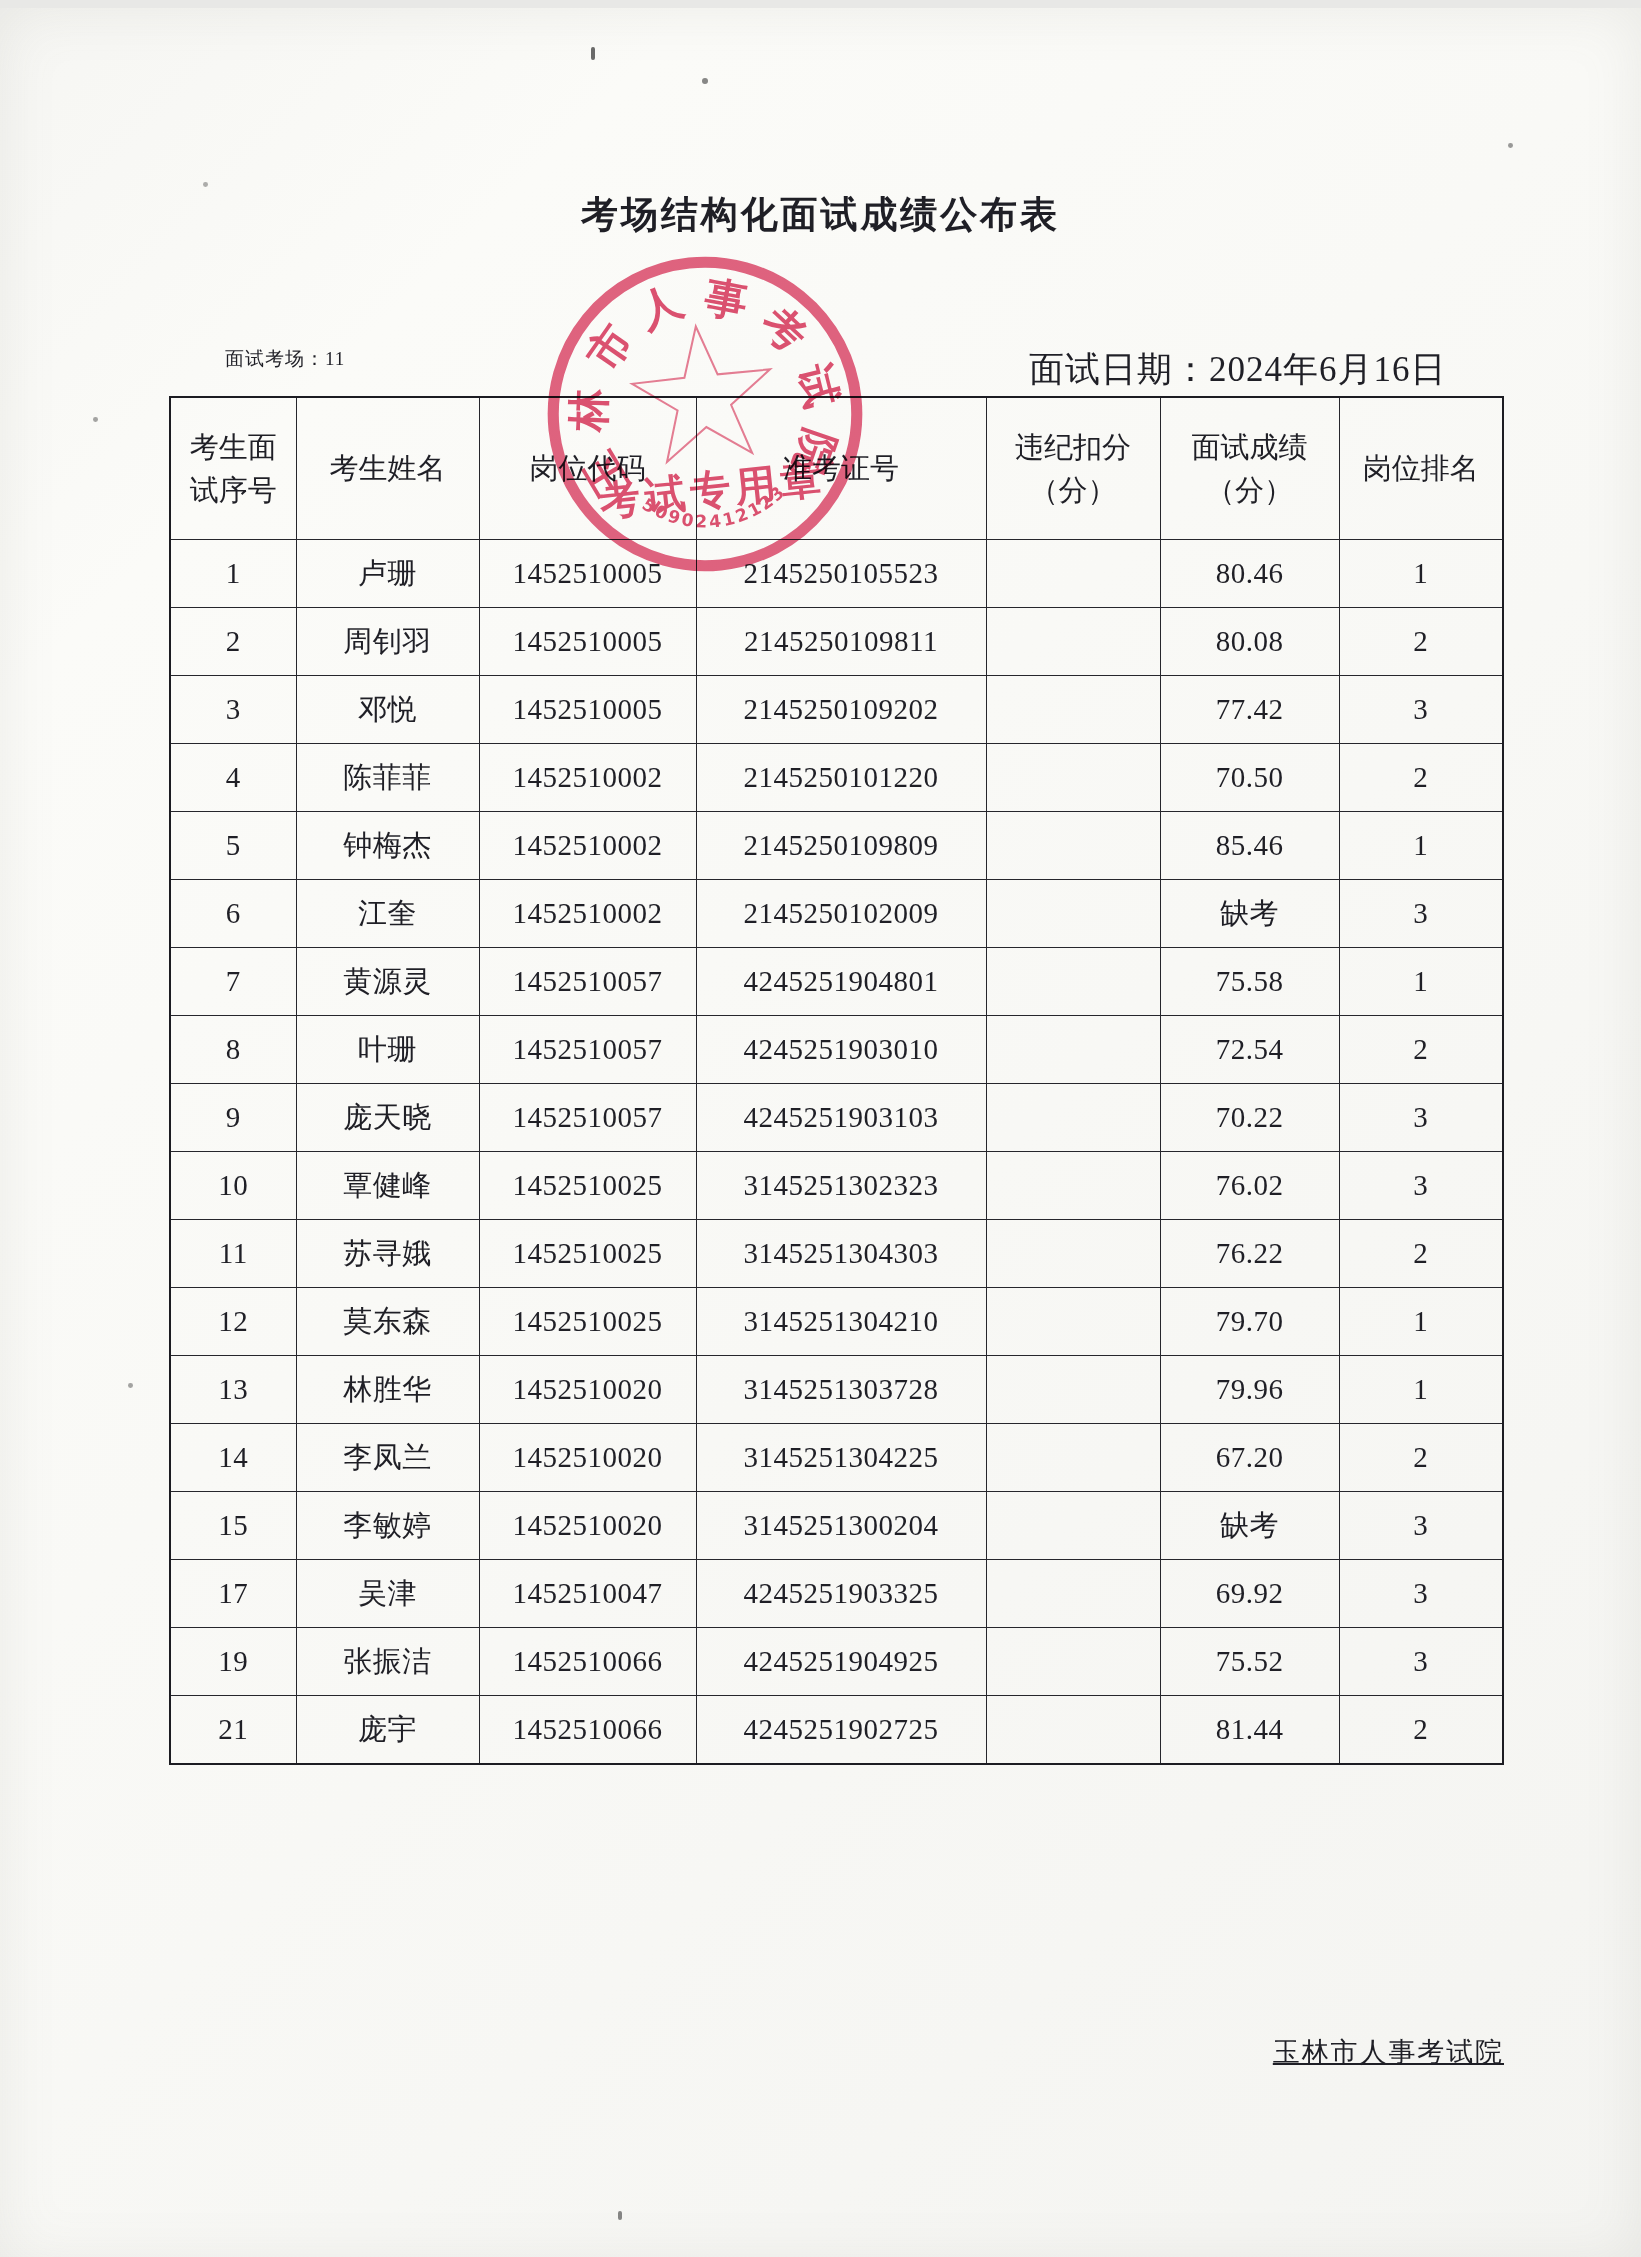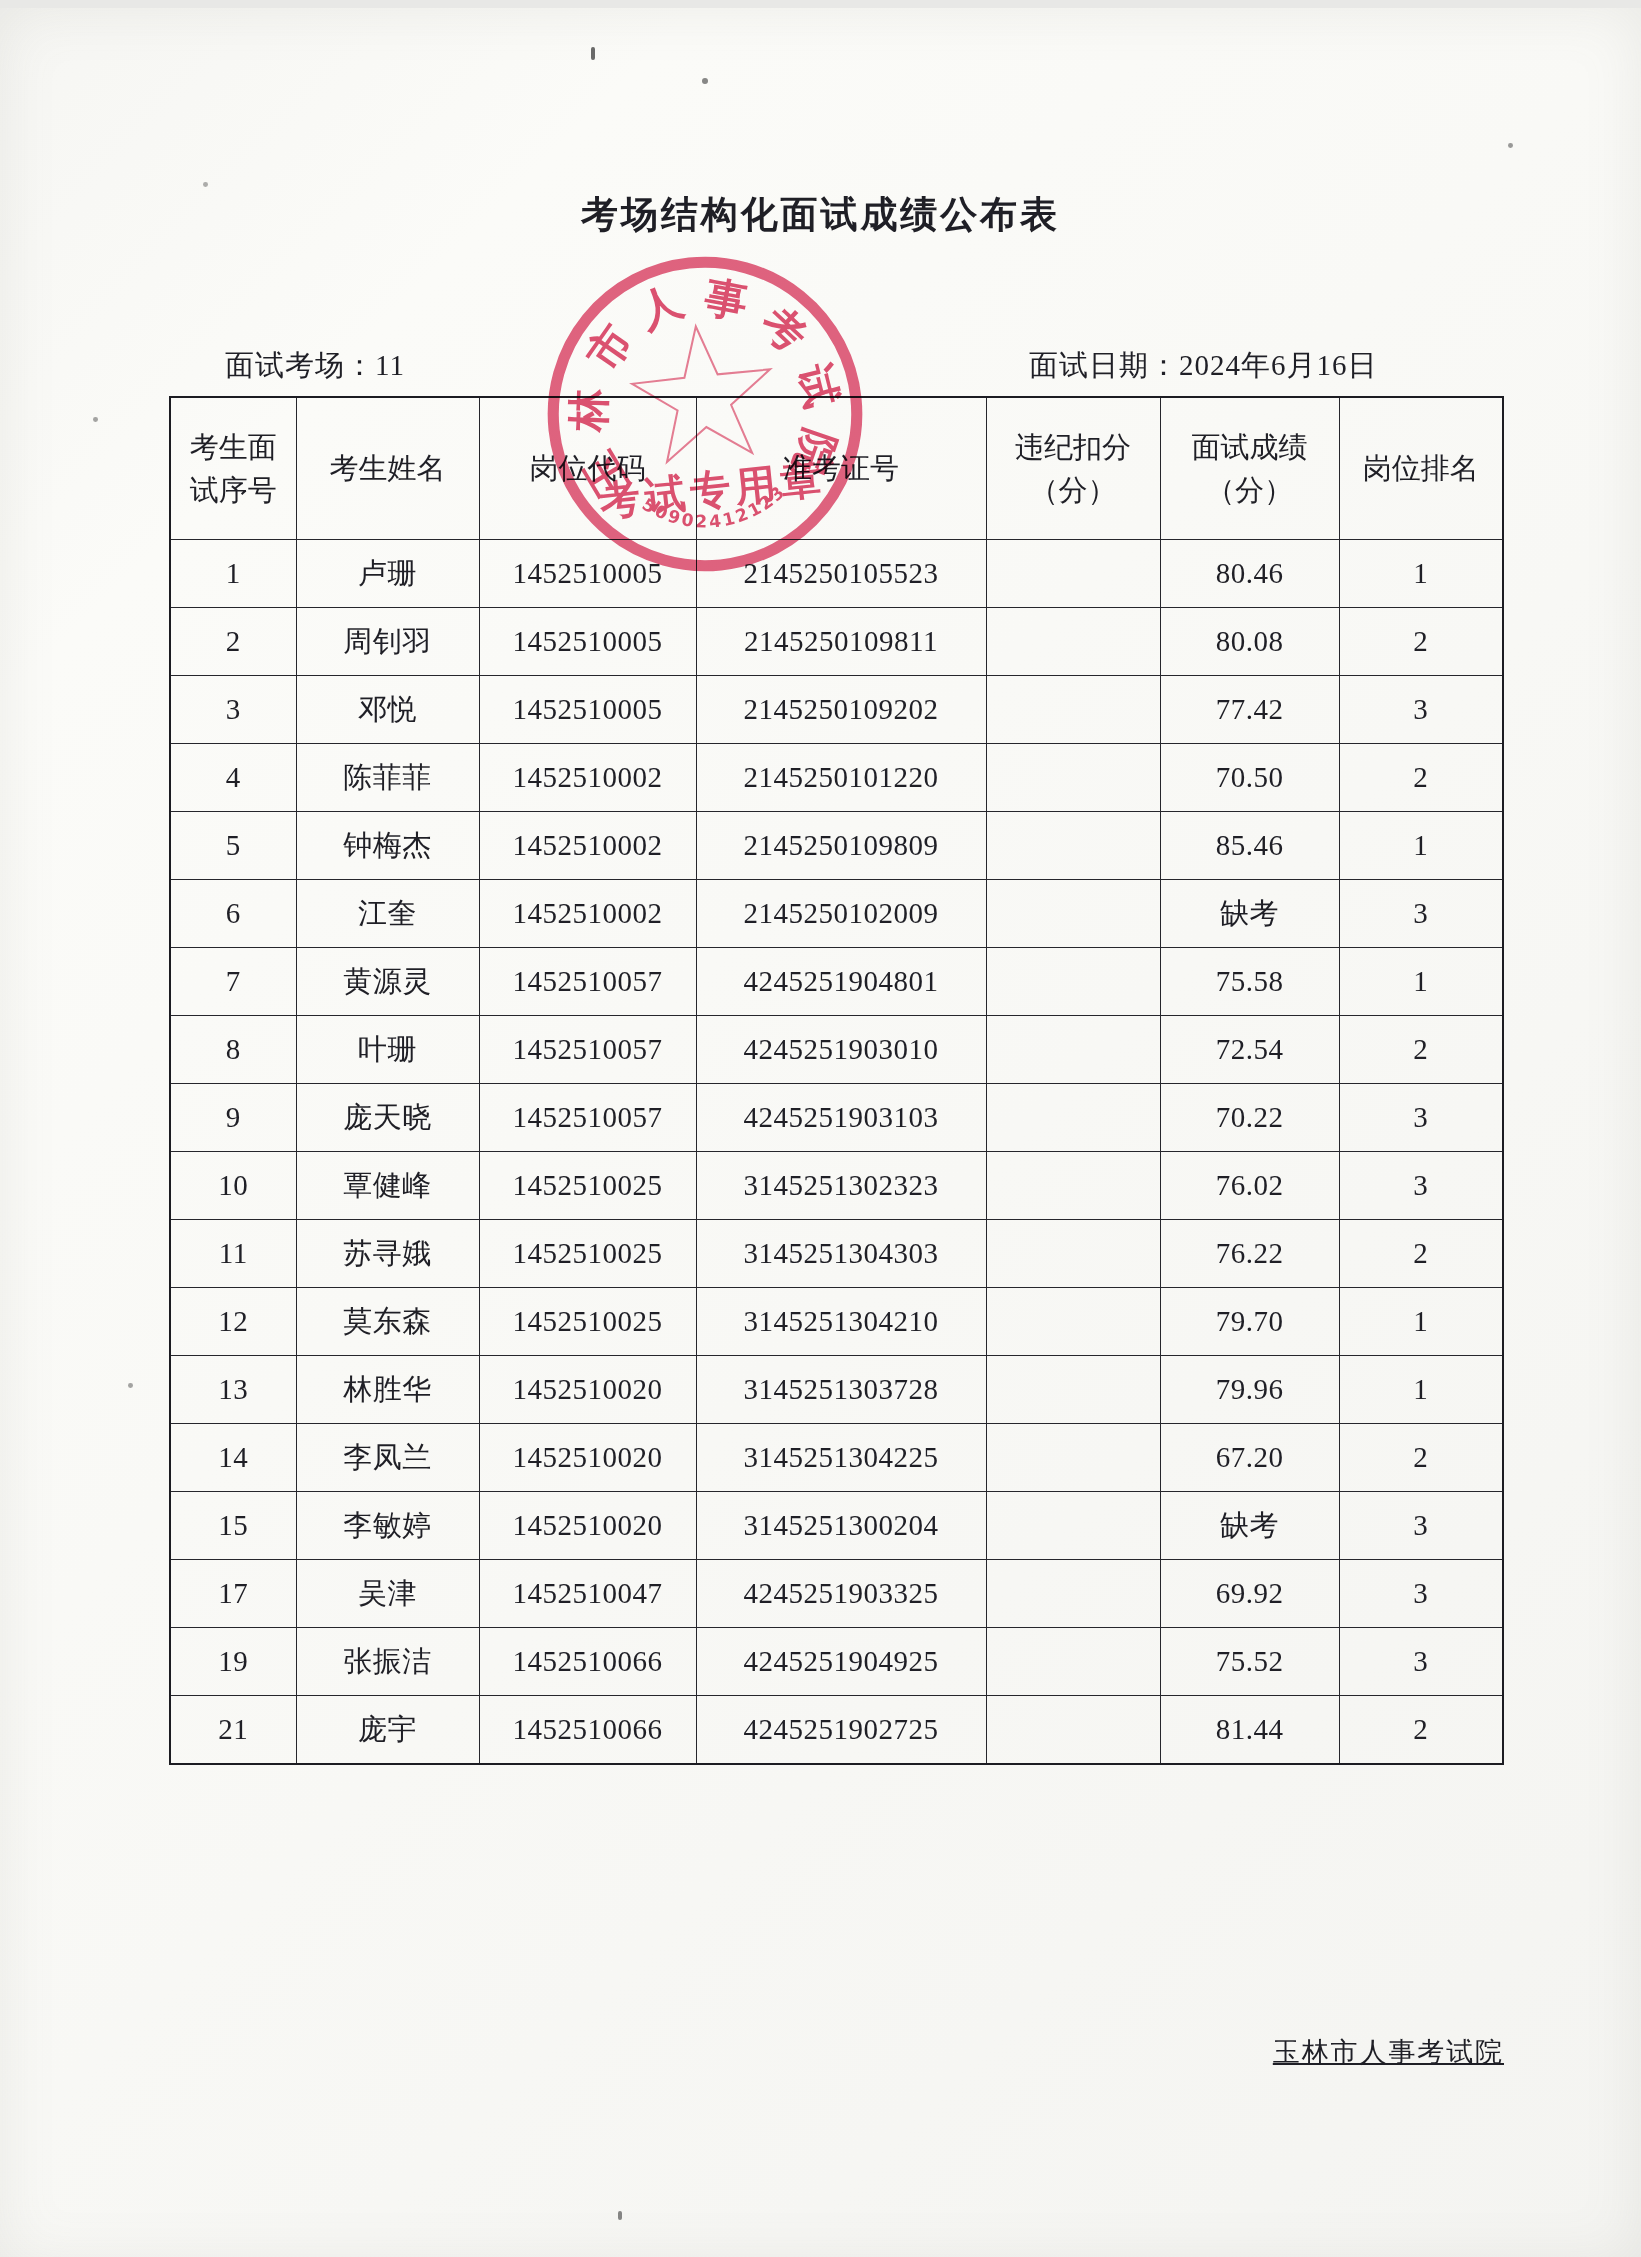--- a/index.html
+++ b/index.html
@@ -15,22 +15,22 @@
     overflow:hidden;
     font-family:"Liberation Serif","DejaVu Serif",serif;
     color:var(--ink);
     box-shadow:inset 0 0 58px rgba(120,120,115,.12);
   }
   .doc-title{
     position:absolute;top:182px;left:0;width:100%;
     text-align:center;
     font-size:37px;font-weight:bold;letter-spacing:2.9px;
   }
-  .meta-room{position:absolute;top:338px;left:225px;font-size:29px;letter-spacing:1px;}
-  .meta-date{position:absolute;top:338px;left:1029px;font-size:29px;letter-spacing:1px;}
+  .meta-room{position:absolute;top:338px;left:225px;font-size:19px;letter-spacing:1px;}
+  .meta-date{position:absolute;top:338px;left:1029px;font-size:35px;letter-spacing:1px;}
   table.score-table{
     position:absolute;top:388px;left:169px;
     width:1332px;
     border-collapse:collapse;table-layout:fixed;
     font-size:29px;
   }
   table.score-table th,table.score-table td{
     border:1.9px solid #26262c;
     text-align:center;vertical-align:middle;
     padding:0 3.9px;

